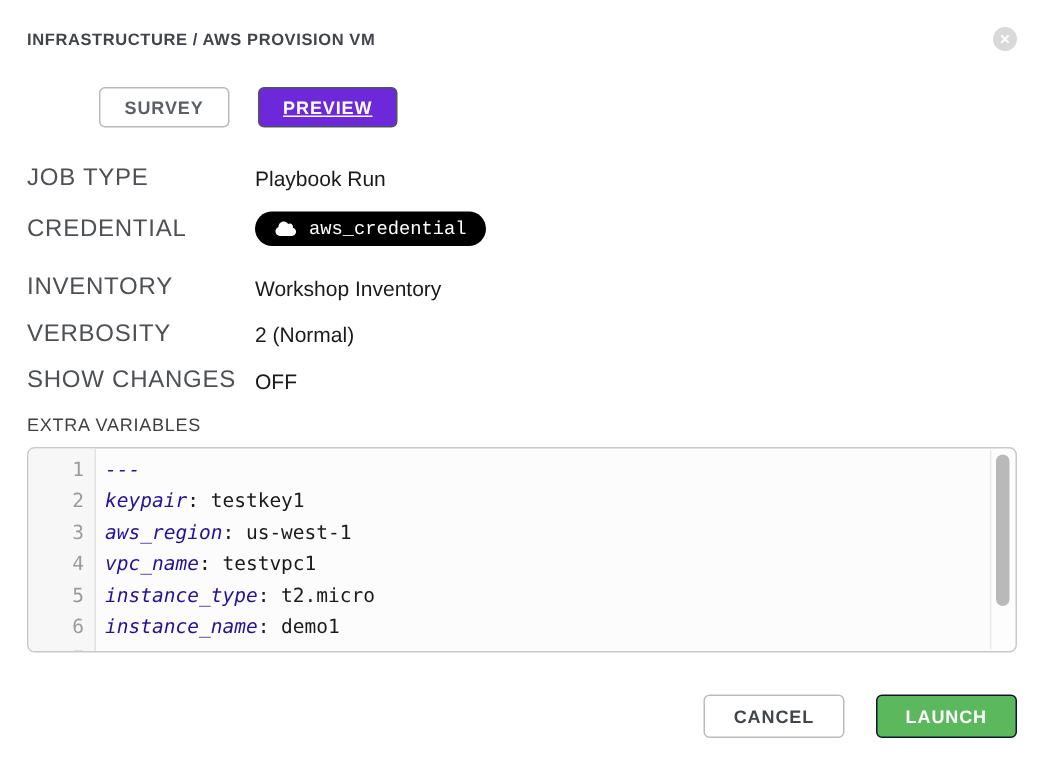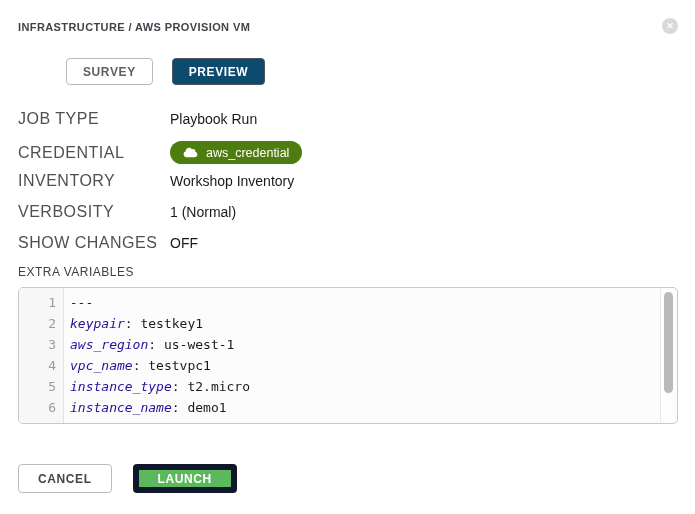--- a/index.html
+++ b/index.html
@@ -14,55 +14,55 @@
   .close-btn { width: 16px; height: 16px; border-radius: 50%; background: #d9d9d9; color: #ffffff;
                display: flex; align-items: center; justify-content: center; font-size: 9px; font-weight: bold;
                cursor: pointer; user-select: none; line-height: 1; }
 
   
   .tabs { margin-top: 24px; display: flex; gap: 19px; padding-left: 48px; }
   .tab-btn { height: 27px; padding: 0 16px; border-radius: 4px; font-size: 12px; font-weight: bold;
              letter-spacing: .6px; display: inline-flex; align-items: center; cursor: pointer;
              font-family: "Liberation Sans", sans-serif; }
   .tab-btn.inactive { background: #ffffff; border: 1px solid #b7b9bb; color: #5b6066; }
-  .tab-btn.active   { background: #0c4a6e; border: 1px solid #4e545c; color: #ffffff; }
+  .tab-btn.active   { background: #6d28d9; border: 1px solid #4e545c; color: #ffffff; text-decoration: underline; }
 
   
   .details { margin-top: 25px; }
   .drow { display: flex; align-items: center; margin-bottom: 13px; min-height: 18px; }
-  .drow.badge-row { margin-bottom: 8px; }
+  .drow.badge-row { margin-bottom: 19px; }
   .dlabel { width: 152px; flex: none; font-size: 16px; color: #4d5054; letter-spacing: .5px; }
   .dvalue { font-size: 14px; color: #1a1a1a; text-align: right; }
 
   .cred-badge { display: inline-flex; align-items: center; gap: 8px; height: 23px; padding: 0 13px;
-                background: #4d7c0f; border-radius: 12px; color: #ffffff; font-size: 12.5px; cursor: pointer; }
+                background: #000000; border-radius: 12px; color: #ffffff; font-size: 12.5px; cursor: pointer; font-family: Liberation Mono, monospace; }
   .cloud { width: 15px; height: 11px; display: inline-block; }
 
   
   .ev-label { margin-top: 12px; font-size: 12px; color: #404040; letter-spacing: .5px; margin-bottom: 8px; }
   .editor { position: relative; height: 137px; border: 1px solid #c9c9c9; border-radius: 5px;
             overflow: hidden; display: flex; background: #fcfcfc; font-family: "DejaVu Sans Mono", monospace; }
   .gutter { width: 45px; flex: none; background: #f7f7f7; border-right: 1px solid #e2e2e2;
             padding: 4px 7px 0 0; text-align: right; }
   .gutter .ln { font-size: 13px; line-height: 21px; color: #9b9b9b; }
   .code { flex: 1; padding: 4px 0 0 6px; overflow: hidden; }
   .cm-line { font-size: 13px; line-height: 21px; white-space: pre; color: #1a1a1a; }
   .cm-key { color: #221199; font-style: italic; }
   .scrollbar-track { position: absolute; top: 1px; right: 1px; bottom: 1px; width: 16px;
                      background: #fdfdfd; border-left: 1px solid #e8e8e8; border-radius: 0 4px 4px 0; }
   .scrollbar-thumb { position: absolute; top: 3px; right: 3px; width: 9px; height: 101px;
                      background: #b9b9b9; border-radius: 5px; cursor: grab; }
 
   
-  .footer { margin-top: 40px; display: flex; gap: 21px; }
+  .footer { margin-top: 28px; display: flex; justify-content: flex-end; gap: 21px; }
   .btn { height: 29px; padding: 0 19px; border-radius: 4px; font-size: 12px; font-weight: bold;
          letter-spacing: .6px; display: inline-flex; align-items: center; cursor: pointer;
          font-family: "Liberation Sans", sans-serif; }
   .btn-cancel { background: #ffffff; border: 1px solid #b9bbbd; color: #41464c; }
-  .btn-launch { background: #5cb85c; border: 6px solid #0f172a; color: #ffffff; }
+  .btn-launch { background: #5cb85c; border: 1px solid #0f172a; color: #ffffff; }
 </style>
 </head>
 <body>
 
 <div class="modal">
 
   <div class="hdr">
     <div class="hdr-title">INFRASTRUCTURE / AWS PROVISION VM</div>
     <div class="close-btn">✕</div>
   </div>
@@ -91,21 +91,21 @@
       </div>
     </div>
 
     <div class="drow">
       <div class="dlabel">INVENTORY</div>
       <div class="dvalue">Workshop Inventory</div>
     </div>
 
     <div class="drow">
       <div class="dlabel">VERBOSITY</div>
-      <div class="dvalue">1 (Normal)</div>
+      <div class="dvalue">2 (Normal)</div>
     </div>
 
     <div class="drow">
       <div class="dlabel">SHOW CHANGES</div>
       <div class="dvalue">OFF</div>
     </div>
 
   </div>
 
   <div class="ev-label">EXTRA VARIABLES</div>

